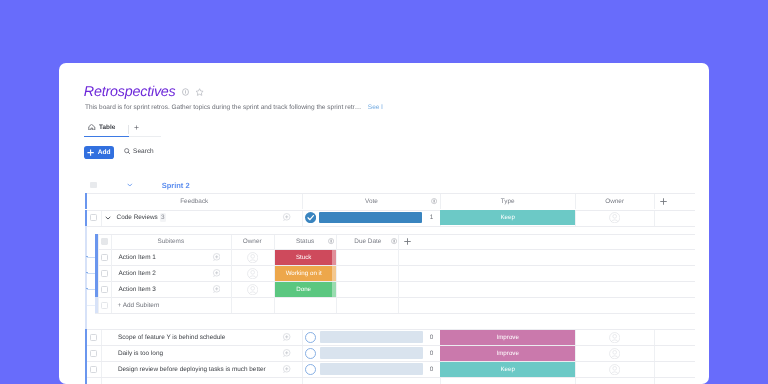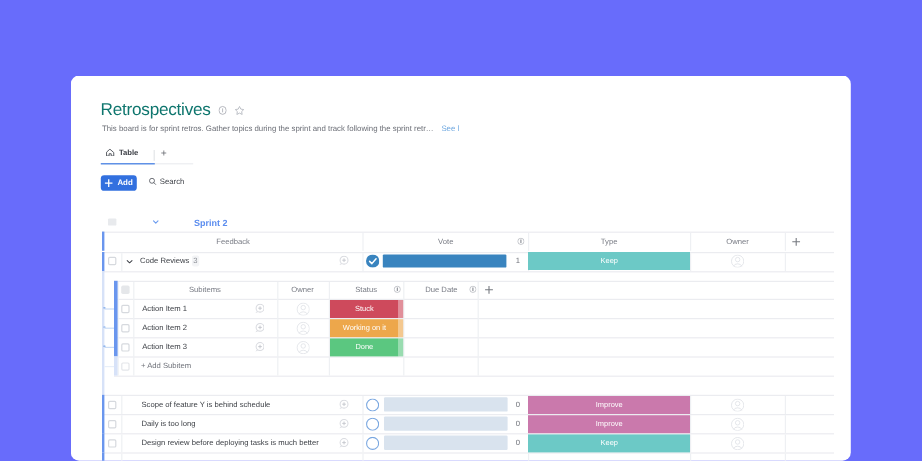--- a/index.html
+++ b/index.html
@@ -7,21 +7,21 @@
   *{-webkit-font-smoothing:antialiased;}
   #card{will-change:transform;}
   body{width:768px;height:384px;overflow:hidden;background:#686cfb;
        font-family:"Liberation Sans",sans-serif;
        -webkit-font-smoothing:antialiased;text-rendering:geometricPrecision;}
   #card{position:absolute;left:59px;top:63px;width:650px;height:321px;
         background:#fff;border-radius:7px;overflow:hidden;}
 
   
   #title-row{position:absolute;left:24.8px;top:20.5px;display:flex;align-items:center;}
-  #title{font-size:14.3px;color:#0f766e;letter-spacing:-0.2px;line-height:17px;}
+  #title{font-size:14.3px;color:#6d28d9;letter-spacing:-0.2px;line-height:17px;font-style:italic;}
   .hicon{margin-left:6.3px;display:block;}
   #desc{position:absolute;left:26px;top:40.5px;font-size:6.53px;color:#6b6e76;white-space:nowrap;}
   #desc .more{color:#6fa8e0;margin-left:6.5px;}
 
   
   #tabs{position:absolute;left:24.8px;top:60px;width:102.3px;height:16px;}
   #tab-table{position:absolute;left:4.5px;top:0.5px;display:flex;align-items:center;gap:3.2px;}
   #tab-table .lbl{font-size:6.4px;color:#3b3e45;font-weight:bold;}
   #tab-sep{position:absolute;left:44.6px;top:1.5px;width:1px;height:9px;background:#e3e5e8;}
   #tab-plus{position:absolute;left:49.8px;top:2.3px;}

